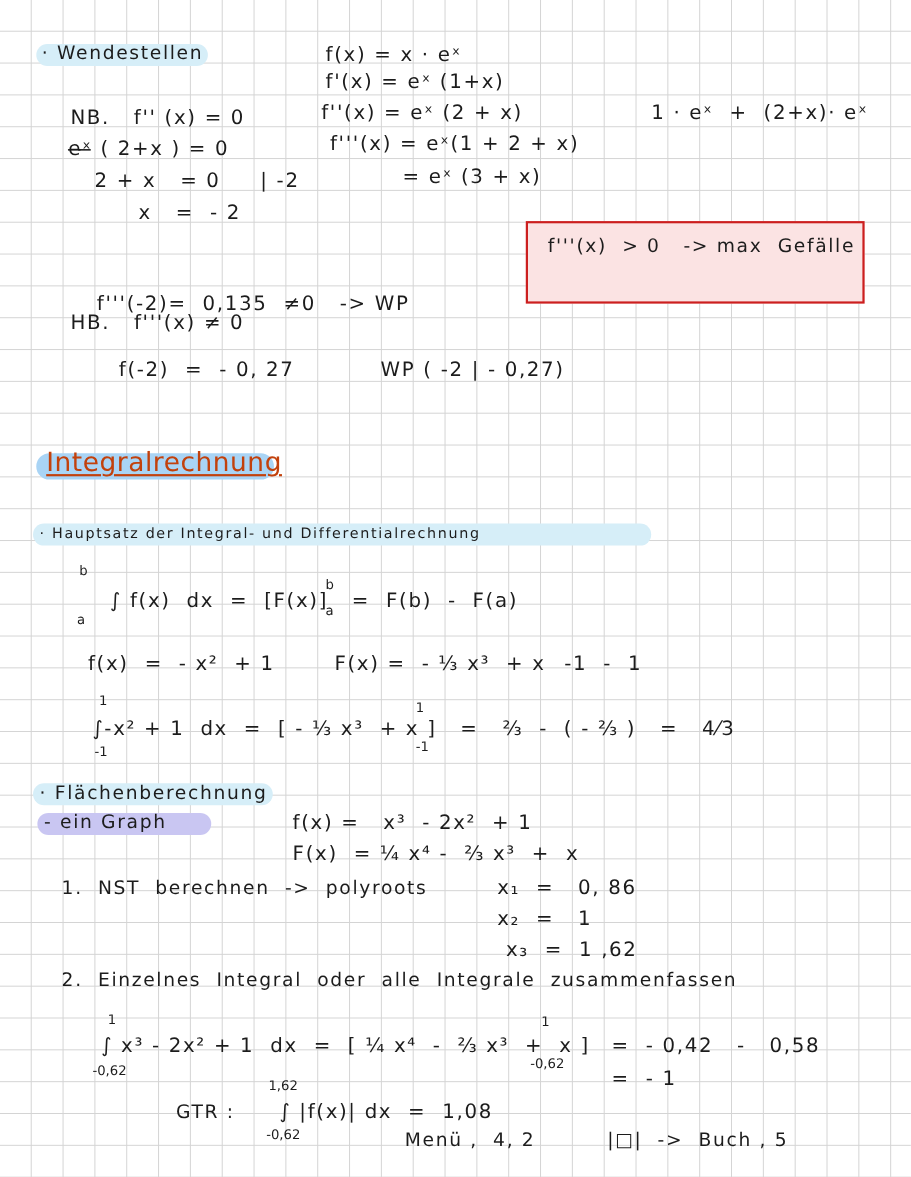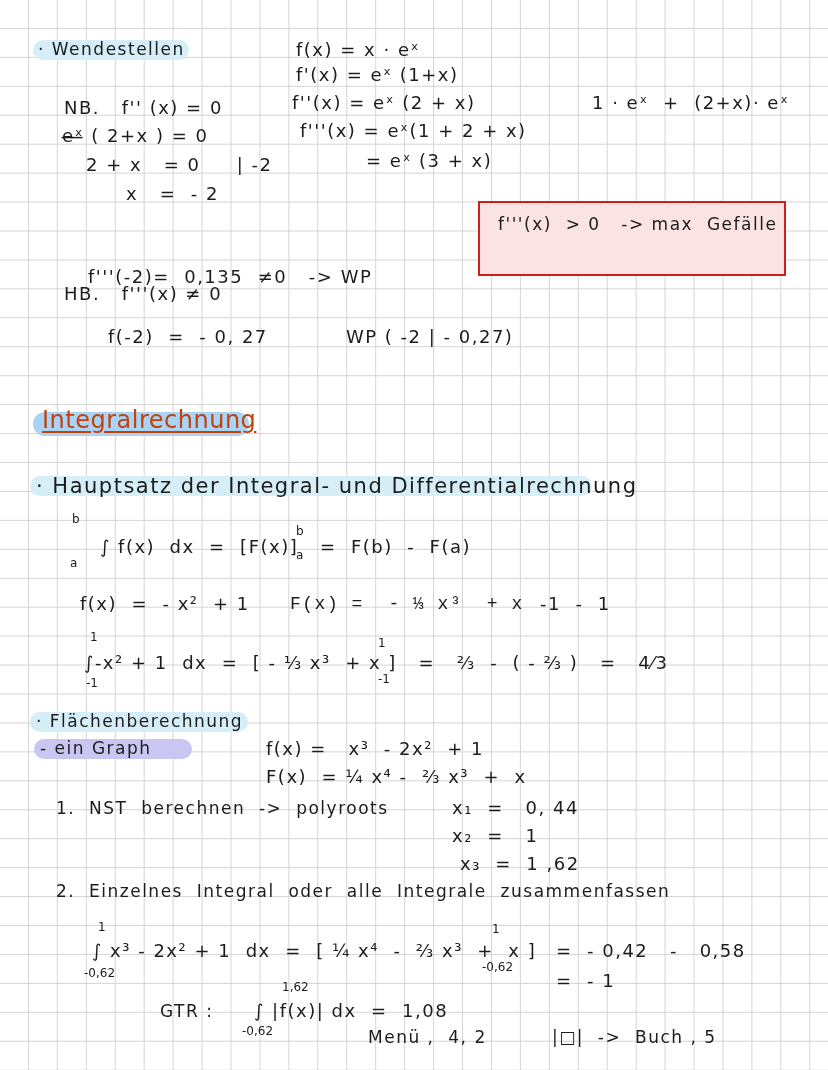--- a/index.html
+++ b/index.html
@@ -64,59 +64,59 @@
 <div class="ln" style="left:64px; top:237px;margin-top:46px;">HB.   f'''(x) ≠ 0</div>
 <div class="ln" style="left:88px; top:266px;">f'''(-2)=  0,135  ≠0   -&gt; WP</div>
 
 <div class="ln" style="left:94px; top:326px;margin-left:14px;">f(-2)  =  - 0, 27</div>
 <div class="ln" style="left:346px; top:326px;">WP ( -2 | - 0,27)</div>
 
 <div class="hl-blue" style="left:33px; top:412px; width:216px; height:24px;"></div>
 <div class="title" style="left:42px; top:406px;">Integralrechnung</div>
 
 <div class="hl-cyan" style="left:30px; top:476px; width:562px; height:20px;"></div>
-<div class="ln" style="left:36px; top:475px; font-size:21px;">· Hauptsatz der Integral- und Differentialrechnung</div>
+<div class="ln" style="left:36px; top:475px; font-size:13px;">· Hauptsatz der Integral- und Differentialrechnung</div>
 
 <div class="ln sm" style="left:72px; top:512px;">b</div>
 <div class="ln" style="left:68px; top:536px;margin-left:32px;">∫ f(x)  dx  =  [F(x)]   =  F(b)  -  F(a)</div>
 <div class="ln sm" style="left:70px; top:556px;">a</div>
 <div class="ln sm" style="left:296px; top:524px;">b</div>
 <div class="ln sm" style="left:296px; top:548px;">a</div>
 
 <div class="ln" style="left:80px; top:593px;">f(x)  =  - x²  + 1</div>
-<div class="ln" style="left:290px; top:593px;font-family:Liberation Mono, monospace;">F(x) =  - ⅓ x³  + x</div>
-<div class="ln" style="left:540px; top:593px;">-1  -  1</div>
+<div class="ln" style="left:304px; top:593px;">F(x) =  - ⅓ x³  + x</div>
+<div class="ln" style="left:513px; top:593px;">-1  -  1</div>
 
 <div class="ln sm" style="left:90px; top:630px;">1</div>
 <div class="ln" style="left:84px; top:652px;">∫-x² + 1  dx  =  [ - ⅓ x³  + x ]   =   ⅔  -  ( - ⅔ )   =   4⁄3</div>
 <div class="ln sm" style="left:86px; top:676px;">-1</div>
 <div class="ln sm" style="left:378px; top:636px;">1</div>
 <div class="ln sm" style="left:378px; top:672px;">-1</div>
 
 <div class="hl-cyan" style="left:30px; top:712px; width:218px; height:20px;"></div>
 <div class="ln" style="left:36px; top:710px; font-size:17px;">· Flächenberechnung</div>
 <div class="hl-purple" style="left:34px; top:739px; width:158px; height:20px;"></div>
 <div class="ln" style="left:40px; top:737px; font-size:17px;">- ein Graph</div>
 
 <div class="ln" style="left:266px; top:738px;">f(x) =   x³  - 2x²  + 1</div>
 <div class="ln" style="left:266px; top:766px;">F(x)  = ¼ x⁴ -  ⅔ x³  +  x</div>
 
 <div class="ln" style="left:56px; top:797px; font-size:17px;">1.  NST  berechnen  -&gt;  polyroots</div>
-<div class="ln" style="left:452px; top:797px;">x₁  =   0, 44</div>
+<div class="ln" style="left:452px; top:797px;">x₁  =   0, 86</div>
 <div class="ln" style="left:452px; top:825px;">x₂  =   1</div>
 <div class="ln" style="left:460px; top:853px;">x₃  =  1 ,62</div>
 
 <div class="ln" style="left:56px; top:880px; font-size:17px;">2.  Einzelnes  Integral  oder  alle  Integrale  zusammenfassen</div>
 
 <div class="ln sm" style="left:98px; top:920px;">1</div>
 <div class="ln" style="left:92px; top:940px;">∫ x³ - 2x² + 1  dx  =  [ ¼ x⁴  -  ⅔ x³  +  x ]</div>
 <div class="ln sm" style="left:84px; top:966px;">-0,62</div>
 <div class="ln sm" style="left:492px; top:922px;">1</div>
 <div class="ln sm" style="left:482px; top:960px;">-0,62</div>
 <div class="ln" style="left:556px; top:940px;">=  - 0,42   -   0,58</div>
 <div class="ln" style="left:556px; top:970px;">=  - 1</div>
 
-<div class="ln sm" style="left:244px; top:980px;margin-left:38px;">1,62</div>
+<div class="ln sm" style="left:244px; top:980px;">1,62</div>
 <div class="ln" style="left:160px; top:1000px; font-size:17px;">GTR :</div>
 <div class="ln" style="left:254px; top:1000px;">∫ |f(x)| dx  =  1,08</div>
 <div class="ln sm" style="left:242px; top:1024px;">-0,62</div>
 <div class="ln" style="left:368px; top:1026px; font-size:17px;">Menü ,  4, 2</div>
 <div class="ln" style="left:552px; top:1026px; font-size:17px;">|□|  -&gt;  Buch , 5</div>
 
 </body></html>

